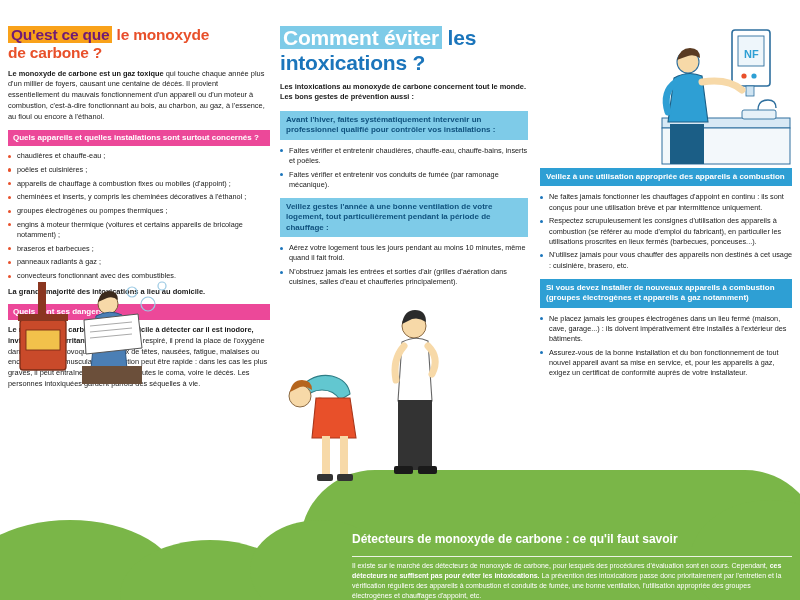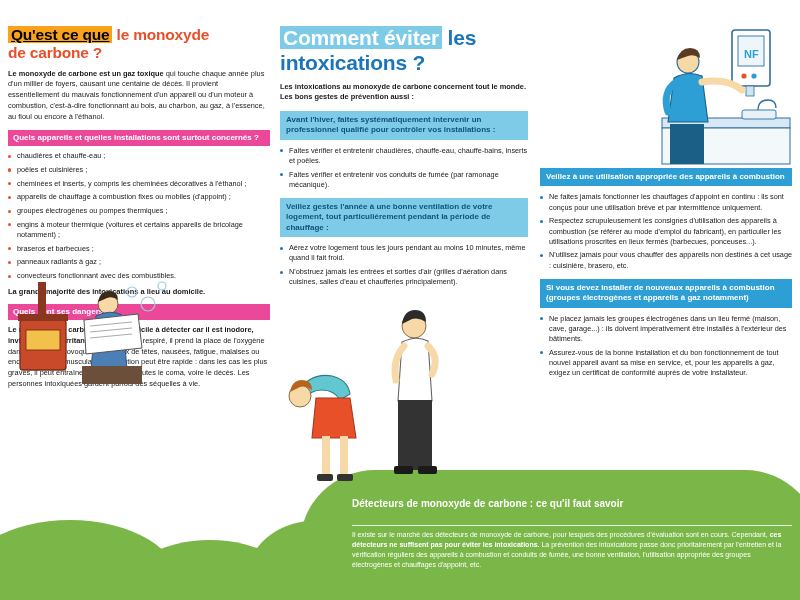--- a/index.html
+++ b/index.html
@@ -36,21 +36,21 @@
 
   
   h1.title {
     margin:0 0 6px 0;
     font-size:15.5px;
     line-height:1.18;
     font-weight:bold;
     color:#e8502a;
     letter-spacing:-0.2px;
   }
-  h1.title .hl { background:#f9a21a; color:#000000; padding:0 3px;text-decoration:underline; }
+  h1.title .hl { background:#f9a21a; color:#701a75; padding:0 3px; }
   h1.title .plain { color:#e8502a; }
 
   h1.title2 {
     margin:0 0 6px 0;
     font-size:21px;
     line-height:1.18;
     font-weight:bold;
     color:#1b75bb;
     letter-spacing:-0.2px;
   }
@@ -111,24 +111,25 @@
   
   .footer {
     position:absolute;
     left:352px; top:498px;
     width:440px;
     z-index:5;
     color:#ffffff;
   }
   .footer .f-title {
     font-weight:bold;
-    font-size:10px;
+    font-size:12px;
     border-bottom:1px solid rgba(255,255,255,.85);
-    padding-bottom:16px;
+    padding-bottom:10px;
     margin-bottom:4px;
+    margin-top:34px;
   }
   .footer .f-body { font-size:7px; line-height:1.45; }
   .footer .f-body b { font-weight:bold; }
 
   
   .illus { position:absolute; z-index:3; }
   .ill-heater  { left:646px; top:26px;  width:146px; height:140px; }
   .ill-news    { left:12px;  top:268px; width:180px; height:120px; }
   .ill-people  { left:286px; top:300px; width:210px; height:190px; }
 
@@ -156,22 +157,22 @@
     <p class="body">
       <span class="intro-bold">Le monoxyde de carbone est un gaz toxique</span>
       <span> qui touche chaque année plus d'un millier de foyers, causant une centaine de décès. Il provient essentiellement du mauvais fonctionnement d'un appareil ou d'un moteur à combustion, c'est-à-dire fonctionnant au bois, au charbon, au gaz, à l'essence, au fioul ou encore à l'éthanol.</span>
     </p>
 
     <div class="bar-orange">Quels appareils et quelles installations sont surtout concernés ?</div>
 
     <ul class="dots">
       <li>chaudières et chauffe-eau ;</li>
       <li>poêles et cuisinières ;</li>
+      <li>appareils de chauffage à combustion fixes ou mobiles (d'appoint) ;</li>
       <li>cheminées et inserts, y compris les cheminées décoratives à l'éthanol ;</li>
-      <li>appareils de chauffage à combustion fixes ou mobiles (d'appoint) ;</li>
       <li>groupes électrogènes ou pompes thermiques ;</li>
       <li>engins à moteur thermique (voitures et certains appareils de bricolage notamment) ;</li>
       <li>braseros et barbecues ;</li>
       <li>panneaux radiants à gaz ;</li>
       <li>convecteurs fonctionnant avec des combustibles.</li>
     </ul>
 
     <p class="closing">La grande majorité des intoxications a lieu au domicile.</p>
 
     <div class="bar-orange">Quels sont ses dangers ?</div>

